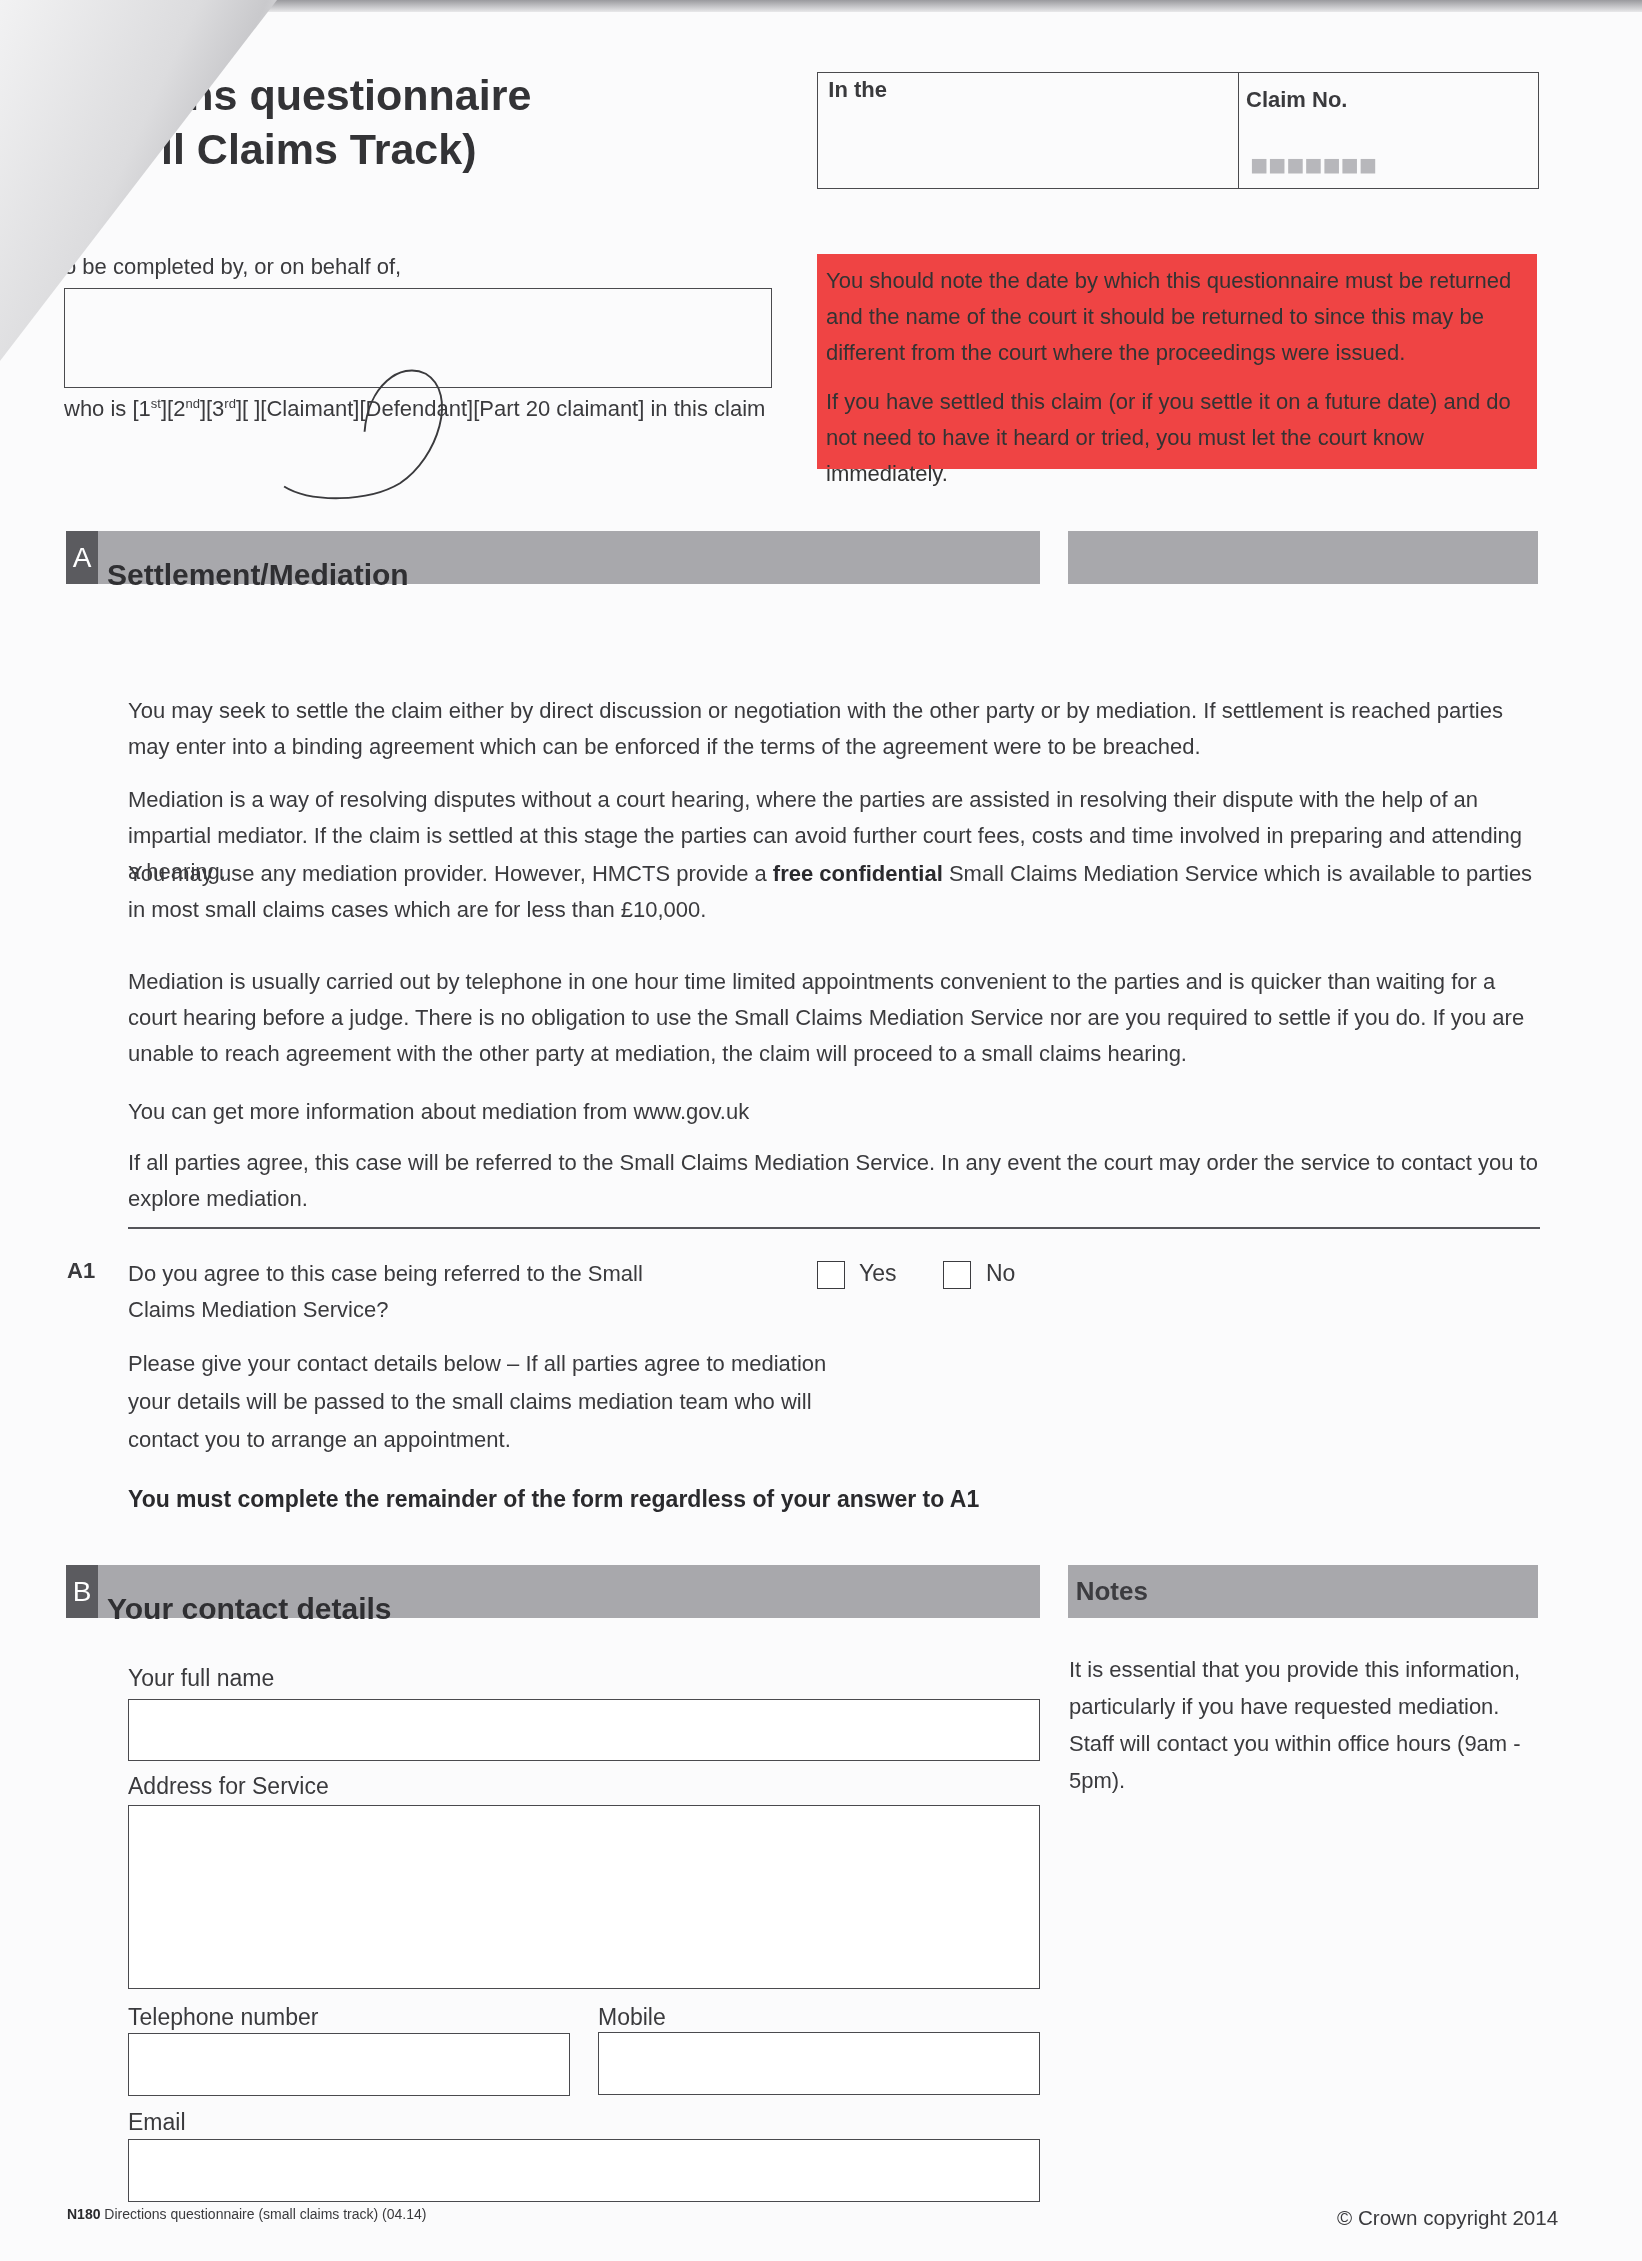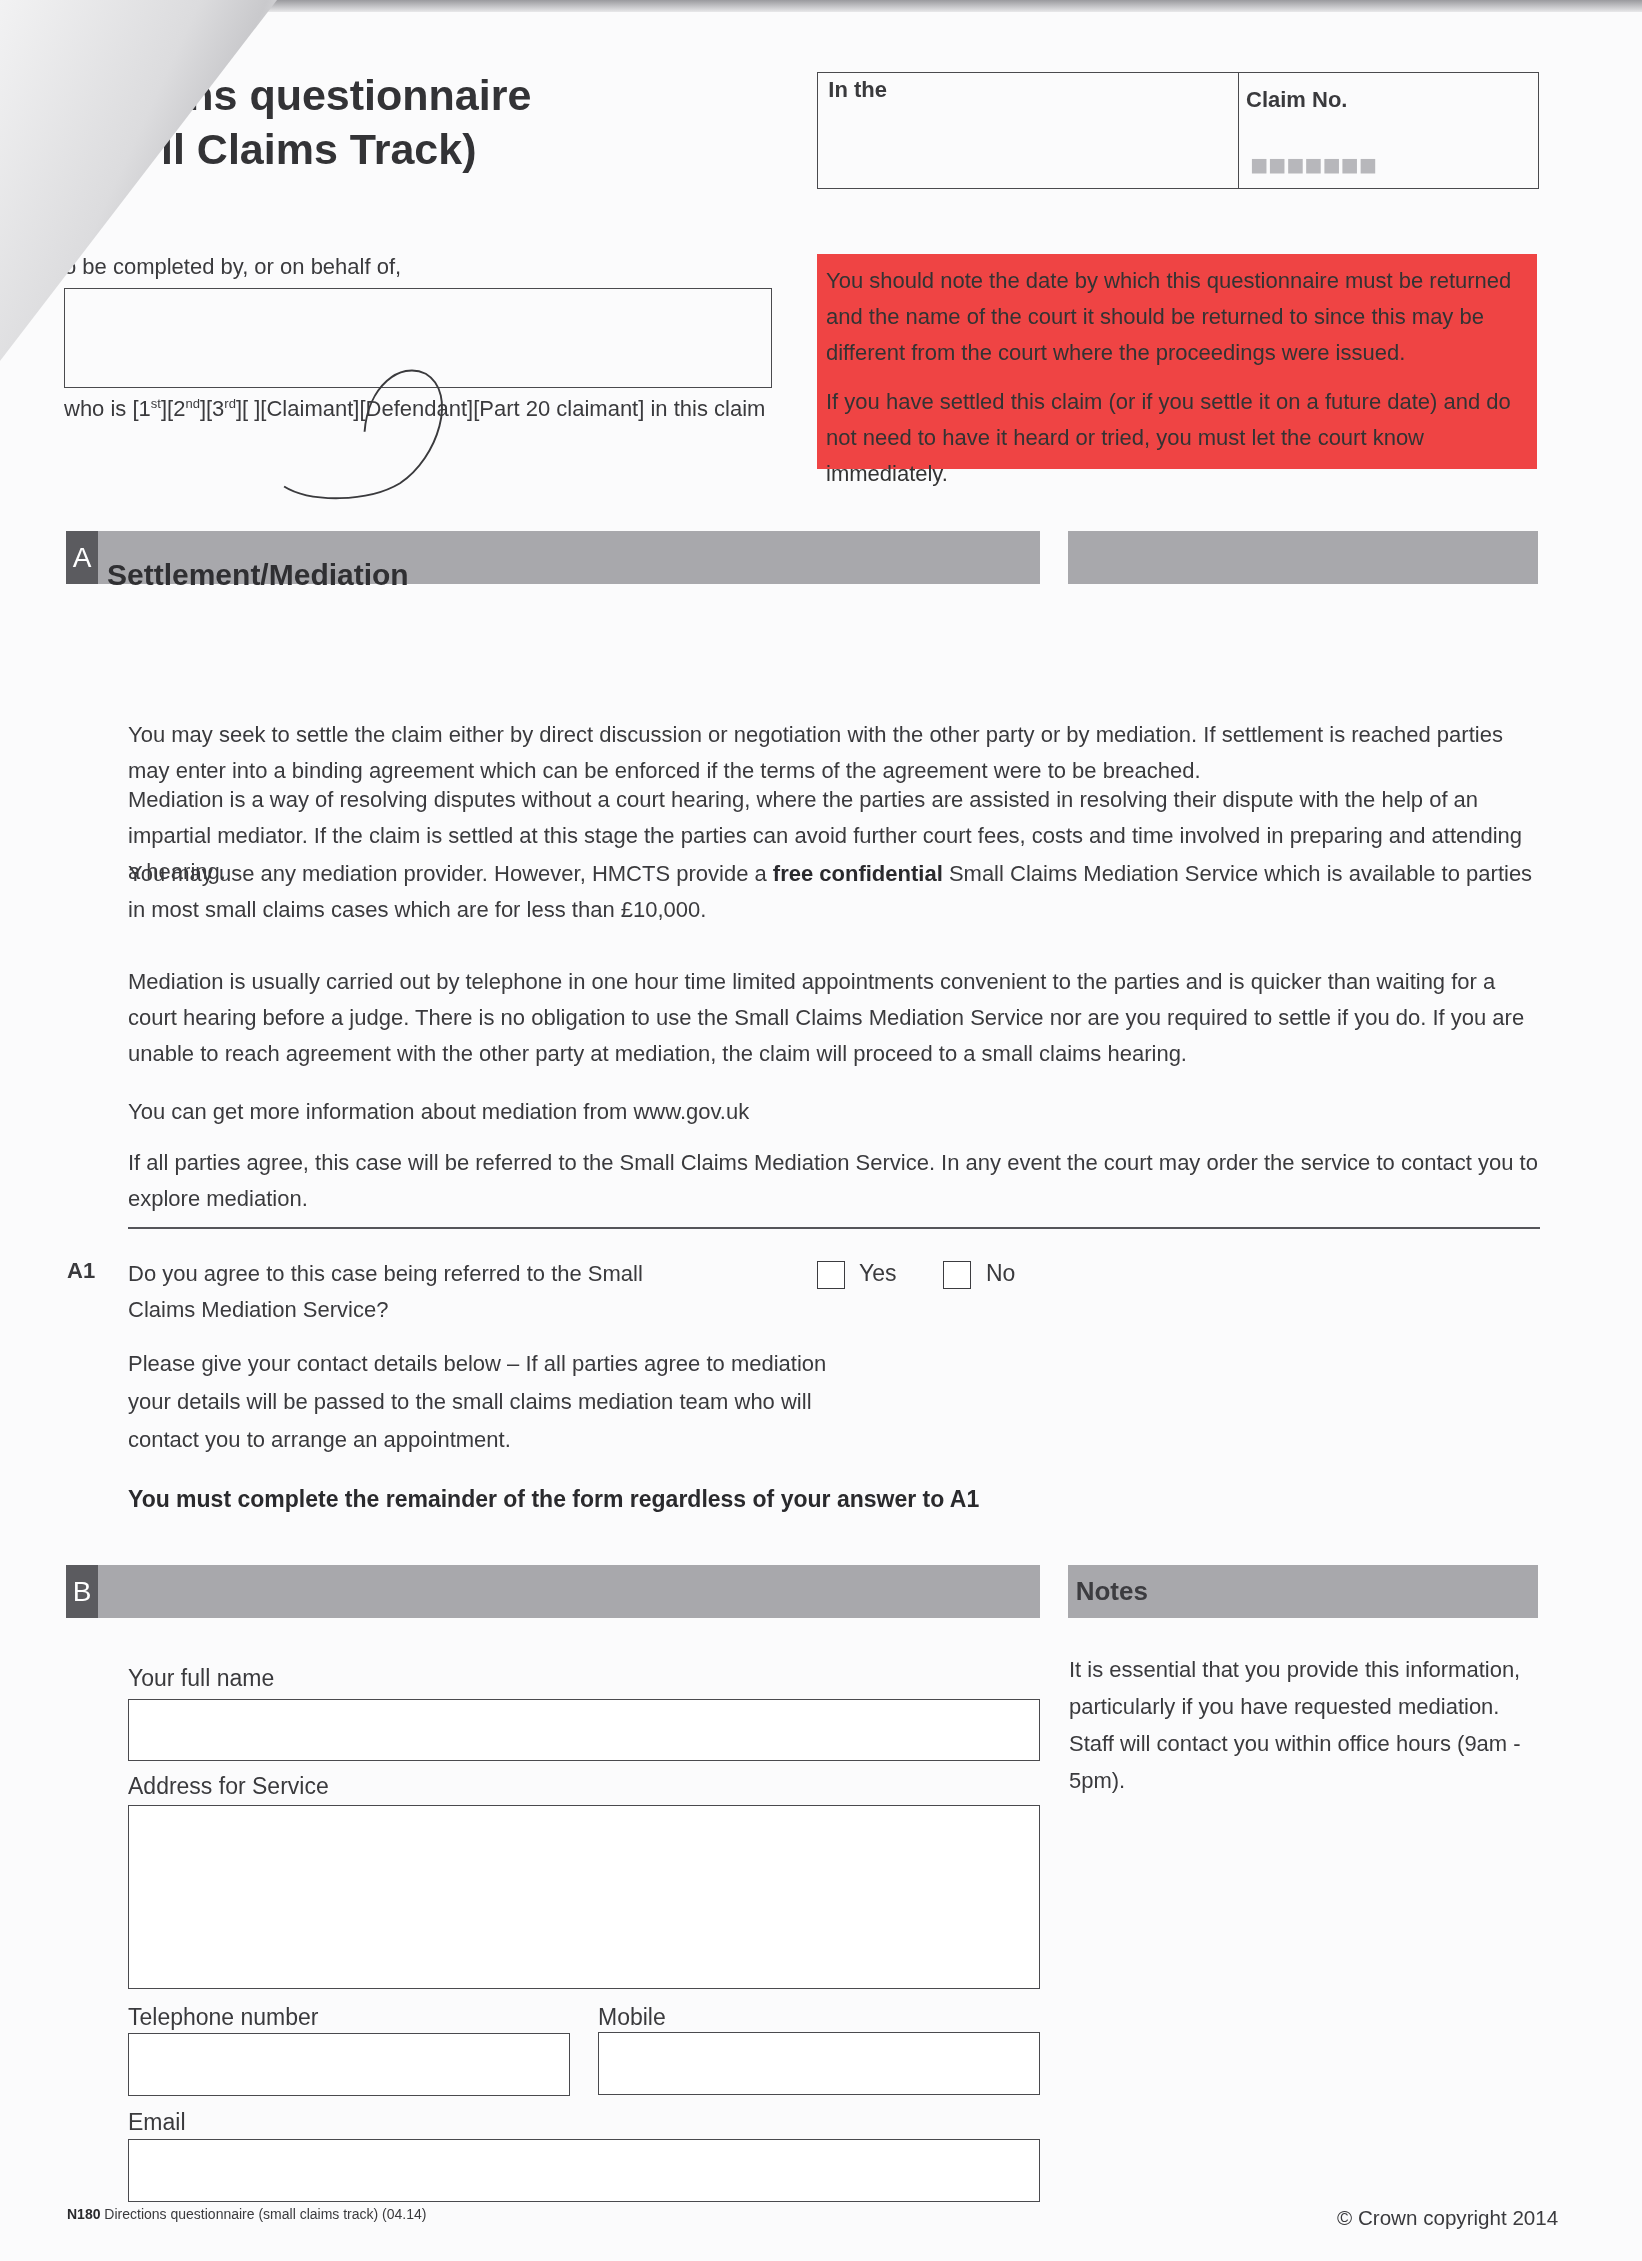--- a/index.html
+++ b/index.html
@@ -83,41 +83,42 @@
   <svg class="circle" viewBox="0 0 400 250">
     <path d="M145 130 C150 60, 200 20, 240 40 C290 70, 260 170, 200 210 C150 240, 60 240, 20 215" fill="none" stroke="#3a3a3d" stroke-width="3"></path>
   </svg>
 
   <div class="sechead" style="left:66px; top:531px; width:974px;">
     <div class="letter">A</div>
     <div class="label">Settlement/Mediation</div>
   </div>
   <div class="sidehead" style="left:1068px; top:531px; width:470px;"></div>
 
-  <div class="para" style="top:717px;">You may seek to settle the claim either by direct discussion or negotiation with the other party or by mediation. If settlement is reached parties may enter into a binding agreement which can be enforced if the terms of the agreement were to be breached.</div>
+  <div class="para" style="top:693px;">You may seek to settle the claim either by direct discussion or negotiation with the other party or by mediation. If settlement is reached parties may enter into a binding agreement which can be enforced if the terms of the agreement were to be breached.</div>
   <div class="para" style="top:782px;">Mediation is a way of resolving disputes without a court hearing, where the parties are assisted in resolving their dispute with the help of an impartial mediator. If the claim is settled at this stage the parties can avoid further court fees, costs and time involved in preparing and attending a hearing.</div>
   <div class="para" style="top:856px;">
     <span>You may use any mediation provider. However, HMCTS provide a </span><b>free confidential</b><span> Small Claims Mediation Service which is available to parties in most small claims cases which are for less than £10,000.</span>
   </div>
   <div class="para" style="top:964px;">Mediation is usually carried out by telephone in one hour time limited appointments convenient to the parties and is quicker than waiting for a court hearing before a judge. There is no obligation to use the Small Claims Mediation Service nor are you required to settle if you do. If you are unable to reach agreement with the other party at mediation, the claim will proceed to a small claims hearing.</div>
   <div class="para" style="top:1094px;">You can get more information about mediation from www.gov.uk</div>
   <div class="para" style="top:1145px;">If all parties agree, this case will be referred to the Small Claims Mediation Service. In any event the court may order the service to contact you to explore mediation.</div>
   <div class="rule"></div>
 
   <div class="qnum">A1</div>
   <div class="qtext">Do you agree to this case being referred to the Small Claims Mediation Service?</div>
   <div class="cb" style="left:817px;"></div>
   <div class="cblabel" style="left:859px;">Yes</div>
   <div class="cb" style="left:943px;"></div>
   <div class="cblabel" style="left:986px;">No</div>
   <div class="qsub">Please give your contact details below – If all parties agree to mediation your details will be passed to the small claims mediation team who will contact you to arrange an appointment.</div>
   <div class="must">You must complete the remainder of the form regardless of your answer to A1</div>
 
   <div class="sechead" style="left:66px; top:1565px; width:974px;">
     <div class="letter">B</div>
+    <div class="label">Your contact details</div>
   </div>
   <div class="sidehead" style="left:1068px; top:1565px; width:470px;font-weight:bold;">
     <div class="label">Notes</div>
   </div>
   <div class="notes-text">It is essential that you provide this information, particularly if you have requested mediation. Staff will contact you within office hours (9am - 5pm).</div>
 
   <div class="flabel" style="left:128px; top:1665px;">Your full name</div>
   <div class="fbox" style="left:128px; top:1699px; width:912px; height:62px;"></div>
 
   <div class="flabel" style="left:128px; top:1773px;">Address for Service</div>

